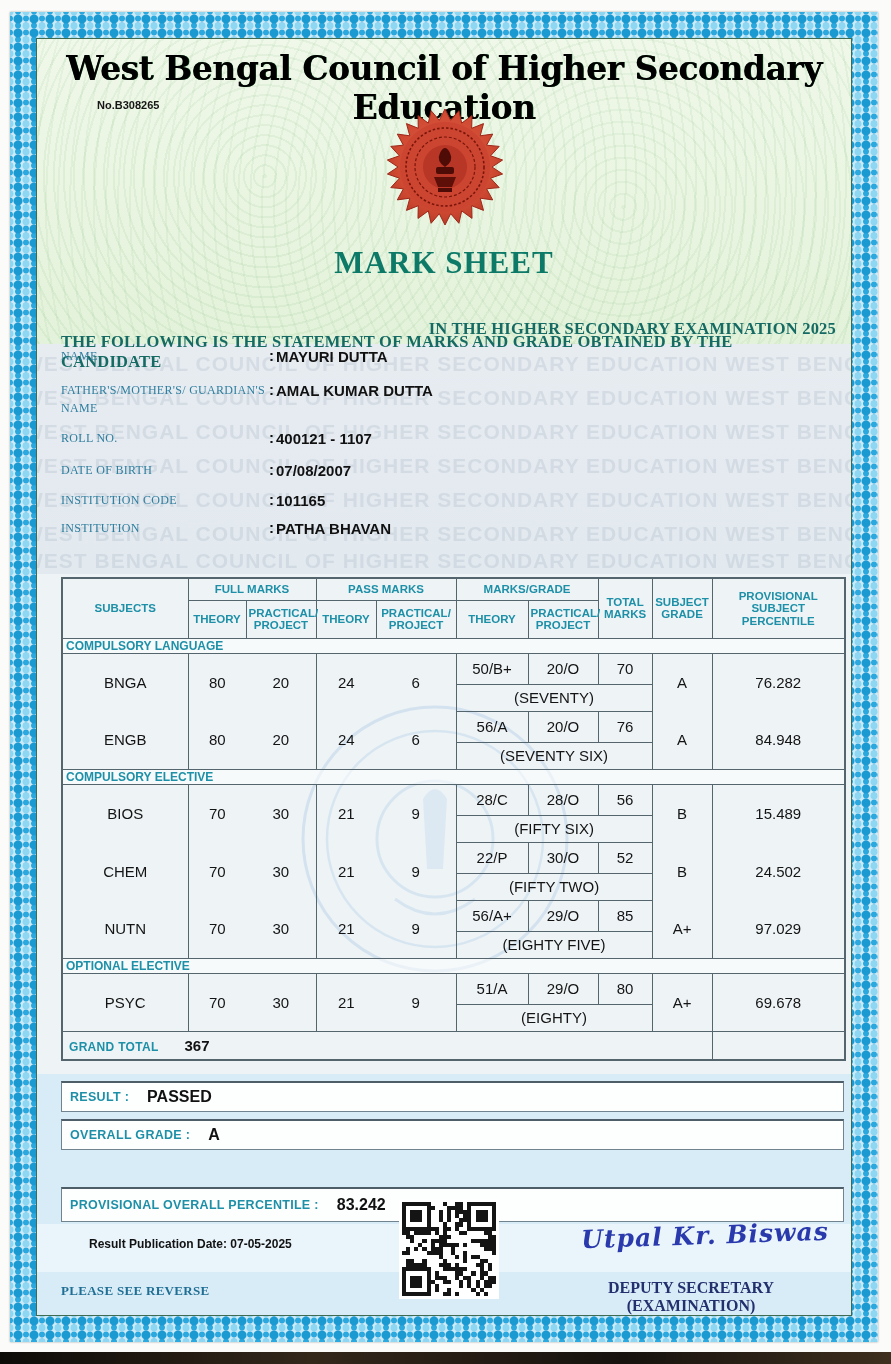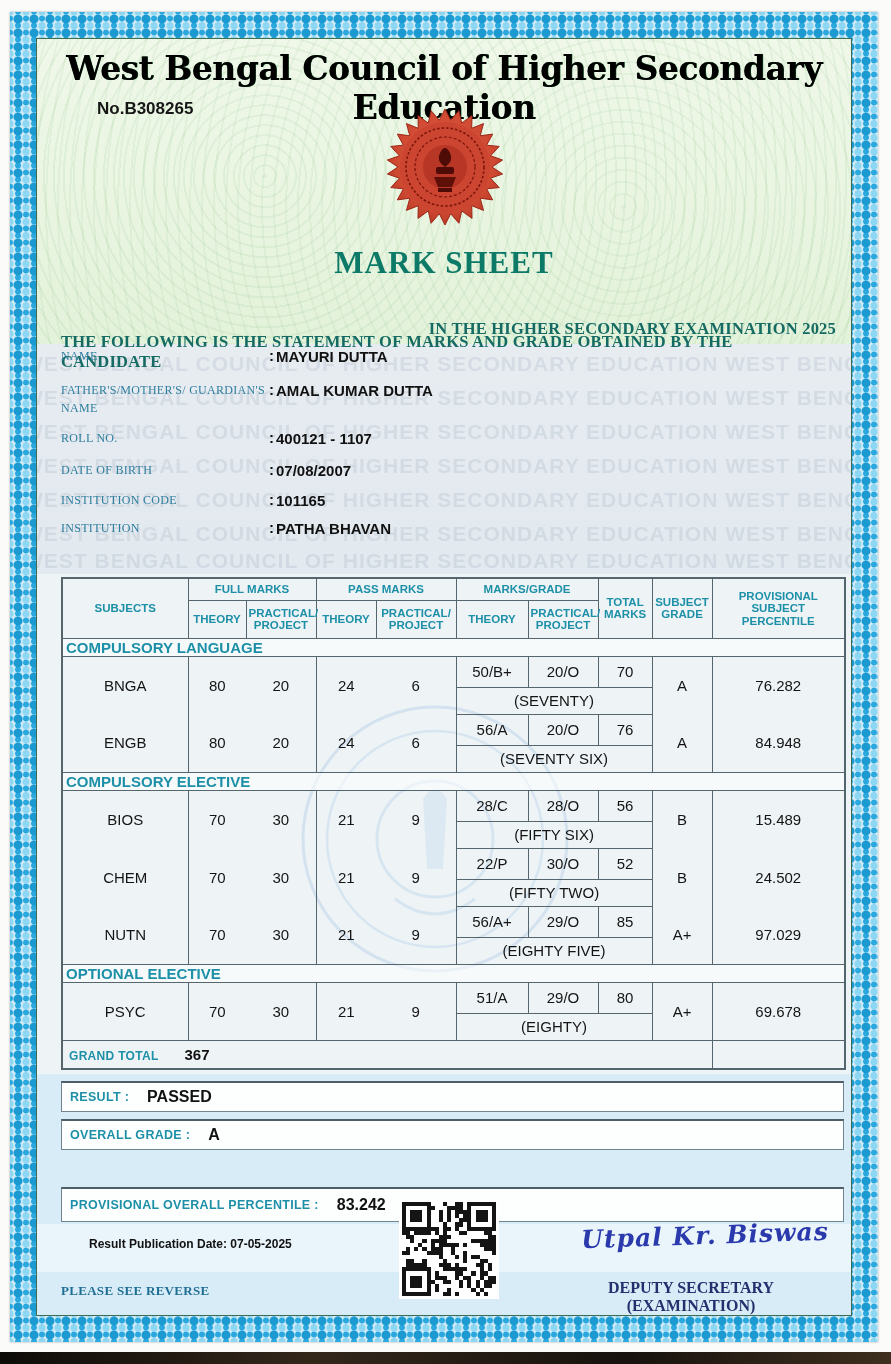--- a/index.html
+++ b/index.html
@@ -30,21 +30,21 @@
       linear-gradient(180deg,#f0f8e9,#e3f2da);}
   .band-details{top:305px;height:230px;background:linear-gradient(180deg,#e7ecf1,#e2e9ef);overflow:hidden;}
   .band-table{top:535px;height:500px;background:#eef3f6;}
   .band-bottom{top:1035px;height:243px;background:#d8ecf7;}
   .band-stripe{top:1185px;height:48px;background:rgba(255,255,255,.45);}
 
   
   .org-title{position:absolute;top:10px;left:0;width:100%;text-align:center;
     font-family:"DejaVu Serif",serif;font-weight:700;font-size:33px;color:#000000;
     letter-spacing:-.5px;text-shadow:.4px .4px 0 #17602d;}
-  .serial-no{position:absolute;left:60px;top:60px;font-size:17px;font-weight:bold;color:#161616;}
+  .serial-no{position:absolute;left:60px;top:60px;font-size:11px;font-weight:bold;color:#161616;}
   .seal{position:absolute;left:349px;top:64px;width:118px;height:128px;}
   .sheet-title{position:absolute;top:206px;left:0;width:100%;text-align:center;
     font-family:"Liberation Serif",serif;font-weight:700;font-size:31px;color:#0d7a68;letter-spacing:1px;}
   .statement{position:absolute;left:24px;width:775px;font-family:"Liberation Serif",serif;
     font-weight:700;font-size:16.5px;color:#156b63;letter-spacing:.2px;}
   .st1{top:248px;margin-top:45px;} .st2{top:280px;text-align:right;}
 
   
   .wm-line{position:absolute;left:-14px;white-space:nowrap;font-weight:bold;font-size:21px;
     color:#75879d;opacity:.15;letter-spacing:1px;}
@@ -60,21 +60,21 @@
 
   
   table.marks{position:absolute;left:24px;top:538px;width:783px;border-collapse:collapse;
     table-layout:fixed;background:transparent;}
   table.marks{border:2px solid #55656e;}
   table.marks th{border:1px solid #55656e;color:#1d90a8;font-size:11.5px;font-weight:bold;
     padding:1px 2px;line-height:12.5px;}
   thead tr.h1 th{height:22px;}
   thead tr.h2 th{height:38px;}
   td{text-align:center;font-size:15px;color:#141414;padding:0 2px;}
-  tr.sec td{height:14px;text-align:left;color:#1d90a8;font-weight:bold;font-size:15px;
+  tr.sec td{height:14px;text-align:left;color:#1d90a8;font-weight:bold;font-size:12px;
     border-top:1px solid #55656e;border-bottom:1px solid #55656e;background:rgba(255,255,255,.55);
     padding-left:3px;}
   tr.vals td{height:31px;}
   tr.wrow td{height:27px;}
   td.c-sub{border-right:1px solid #55656e;}
   td.c-fp{border-right:1px solid #55656e;}
   td.c-pp{border-right:1px solid #55656e;}
   td.c-mt,td.c-mp,td.c-tot{border:1px solid #55656e;}
   td.c-words{border:1px solid #55656e;}
   td.c-gr{border-left:1px solid #55656e;border-right:1px solid #55656e;}

